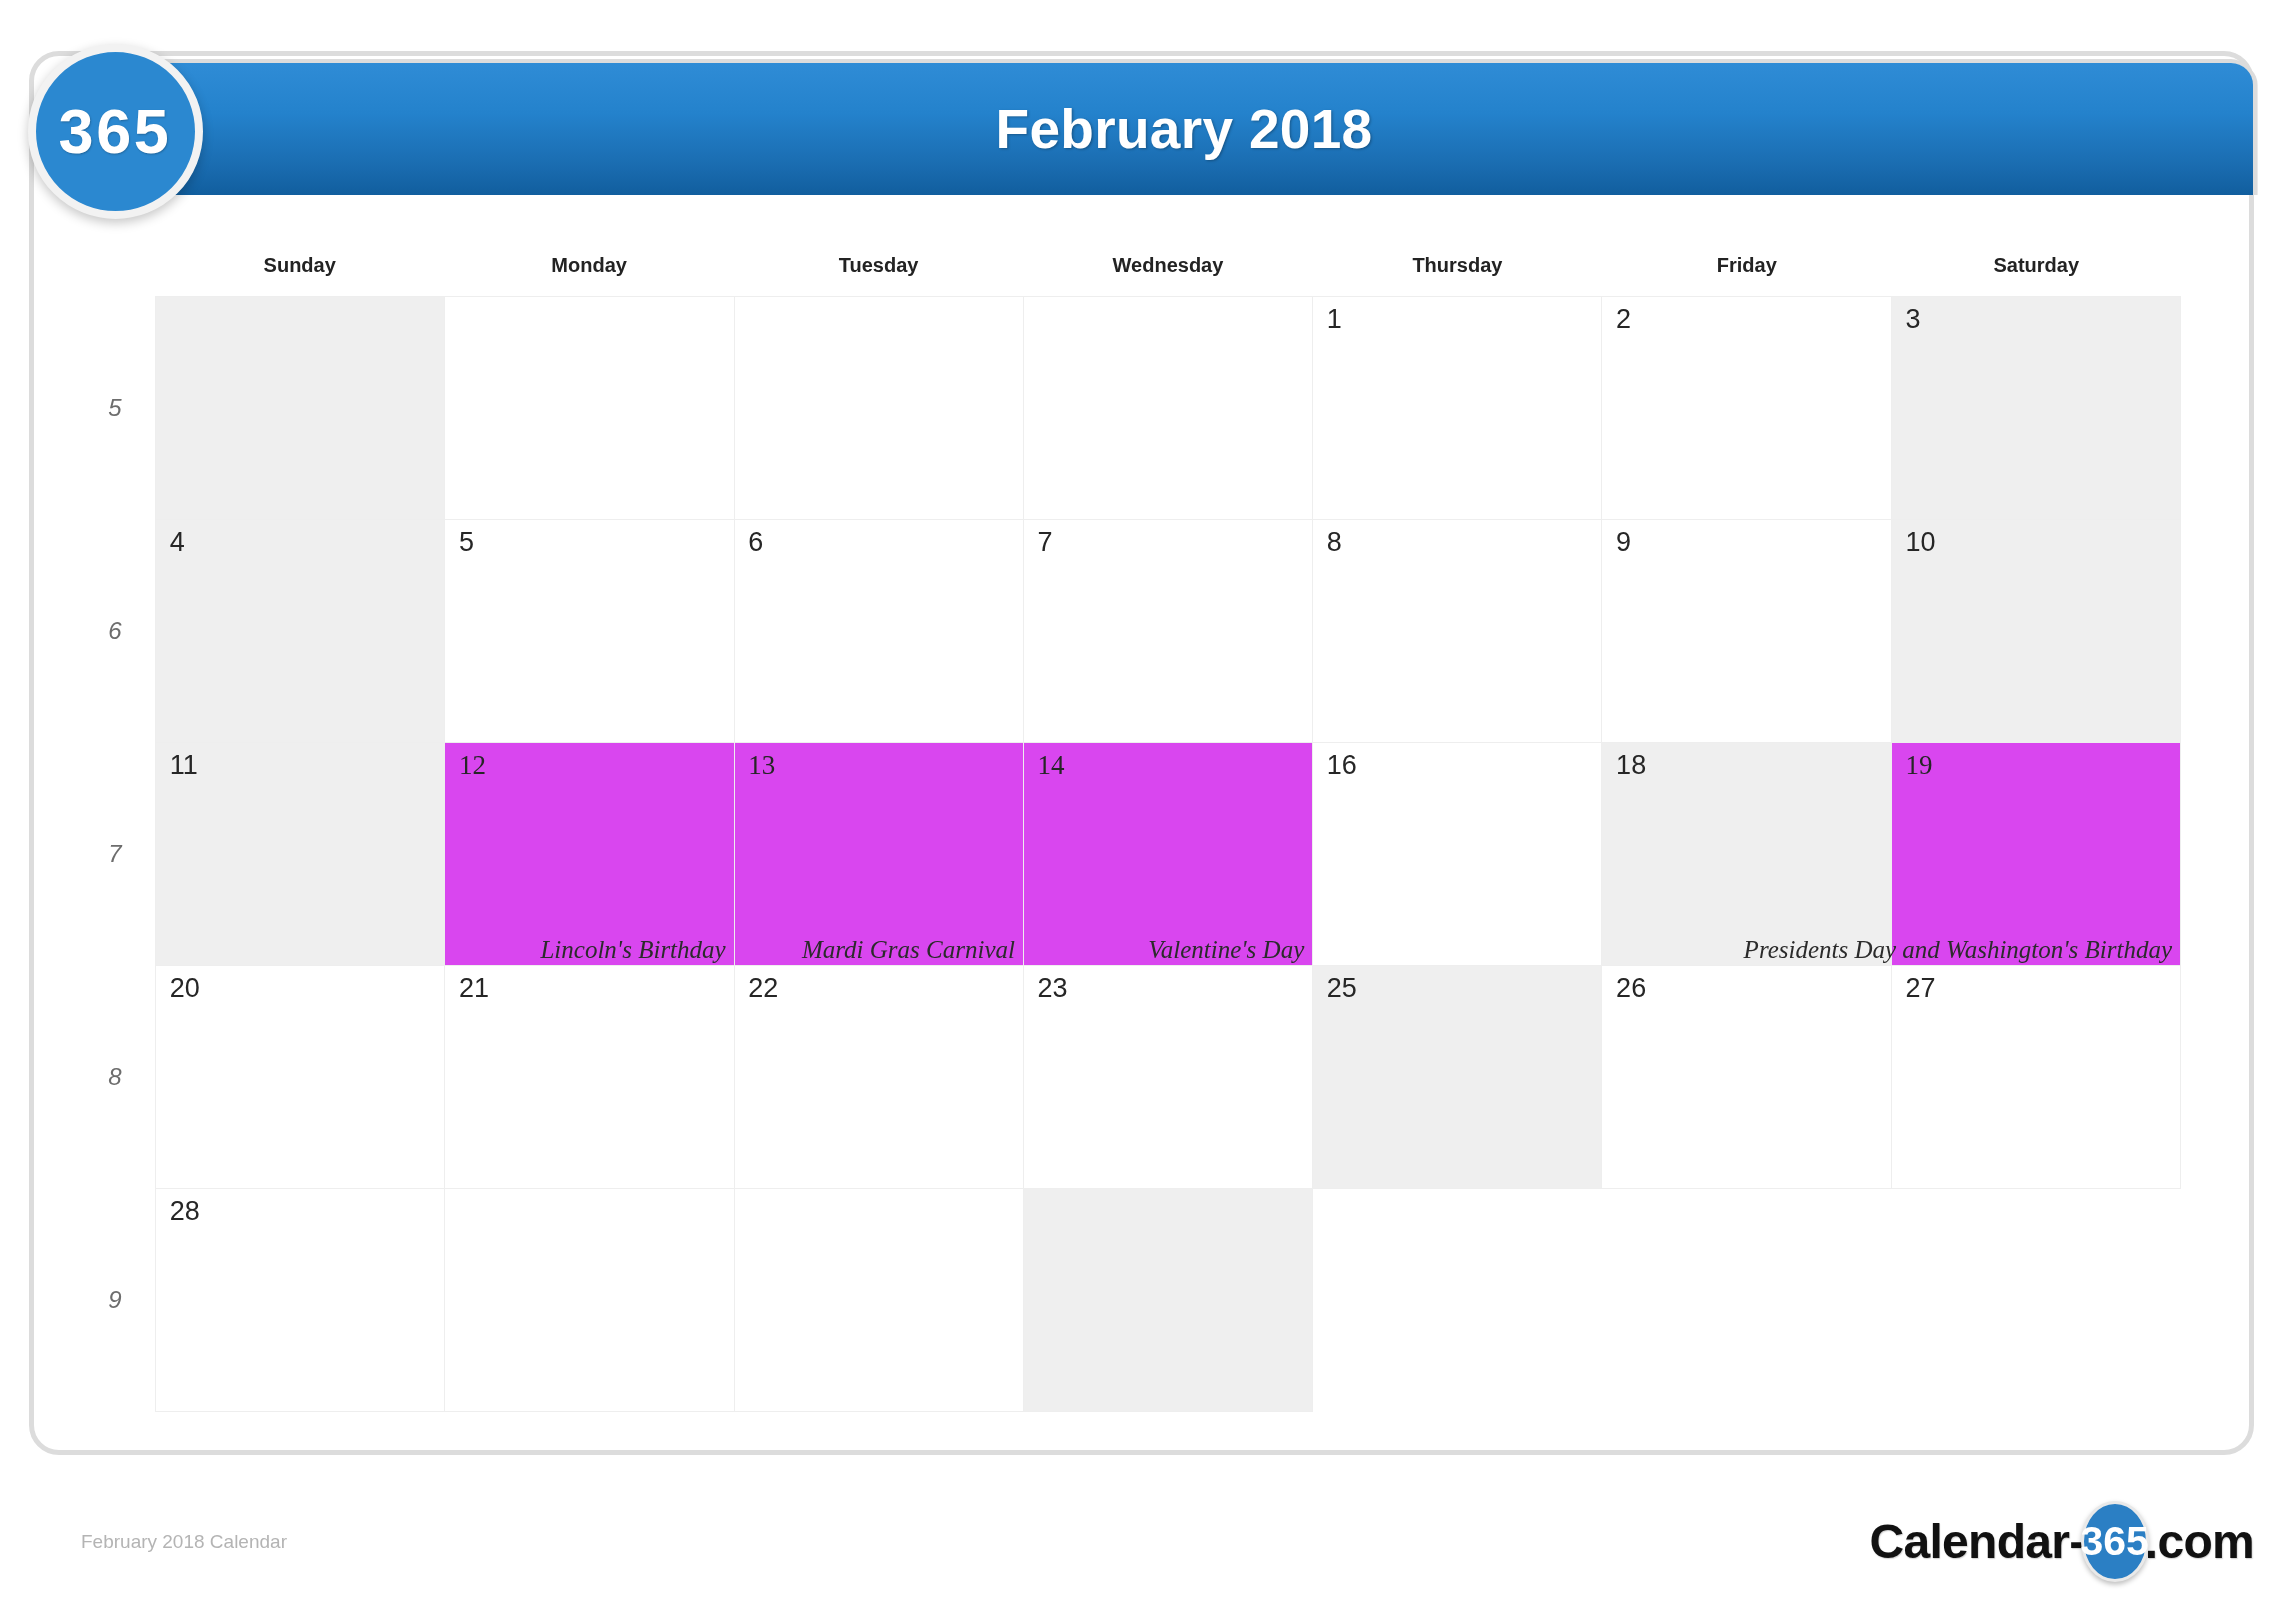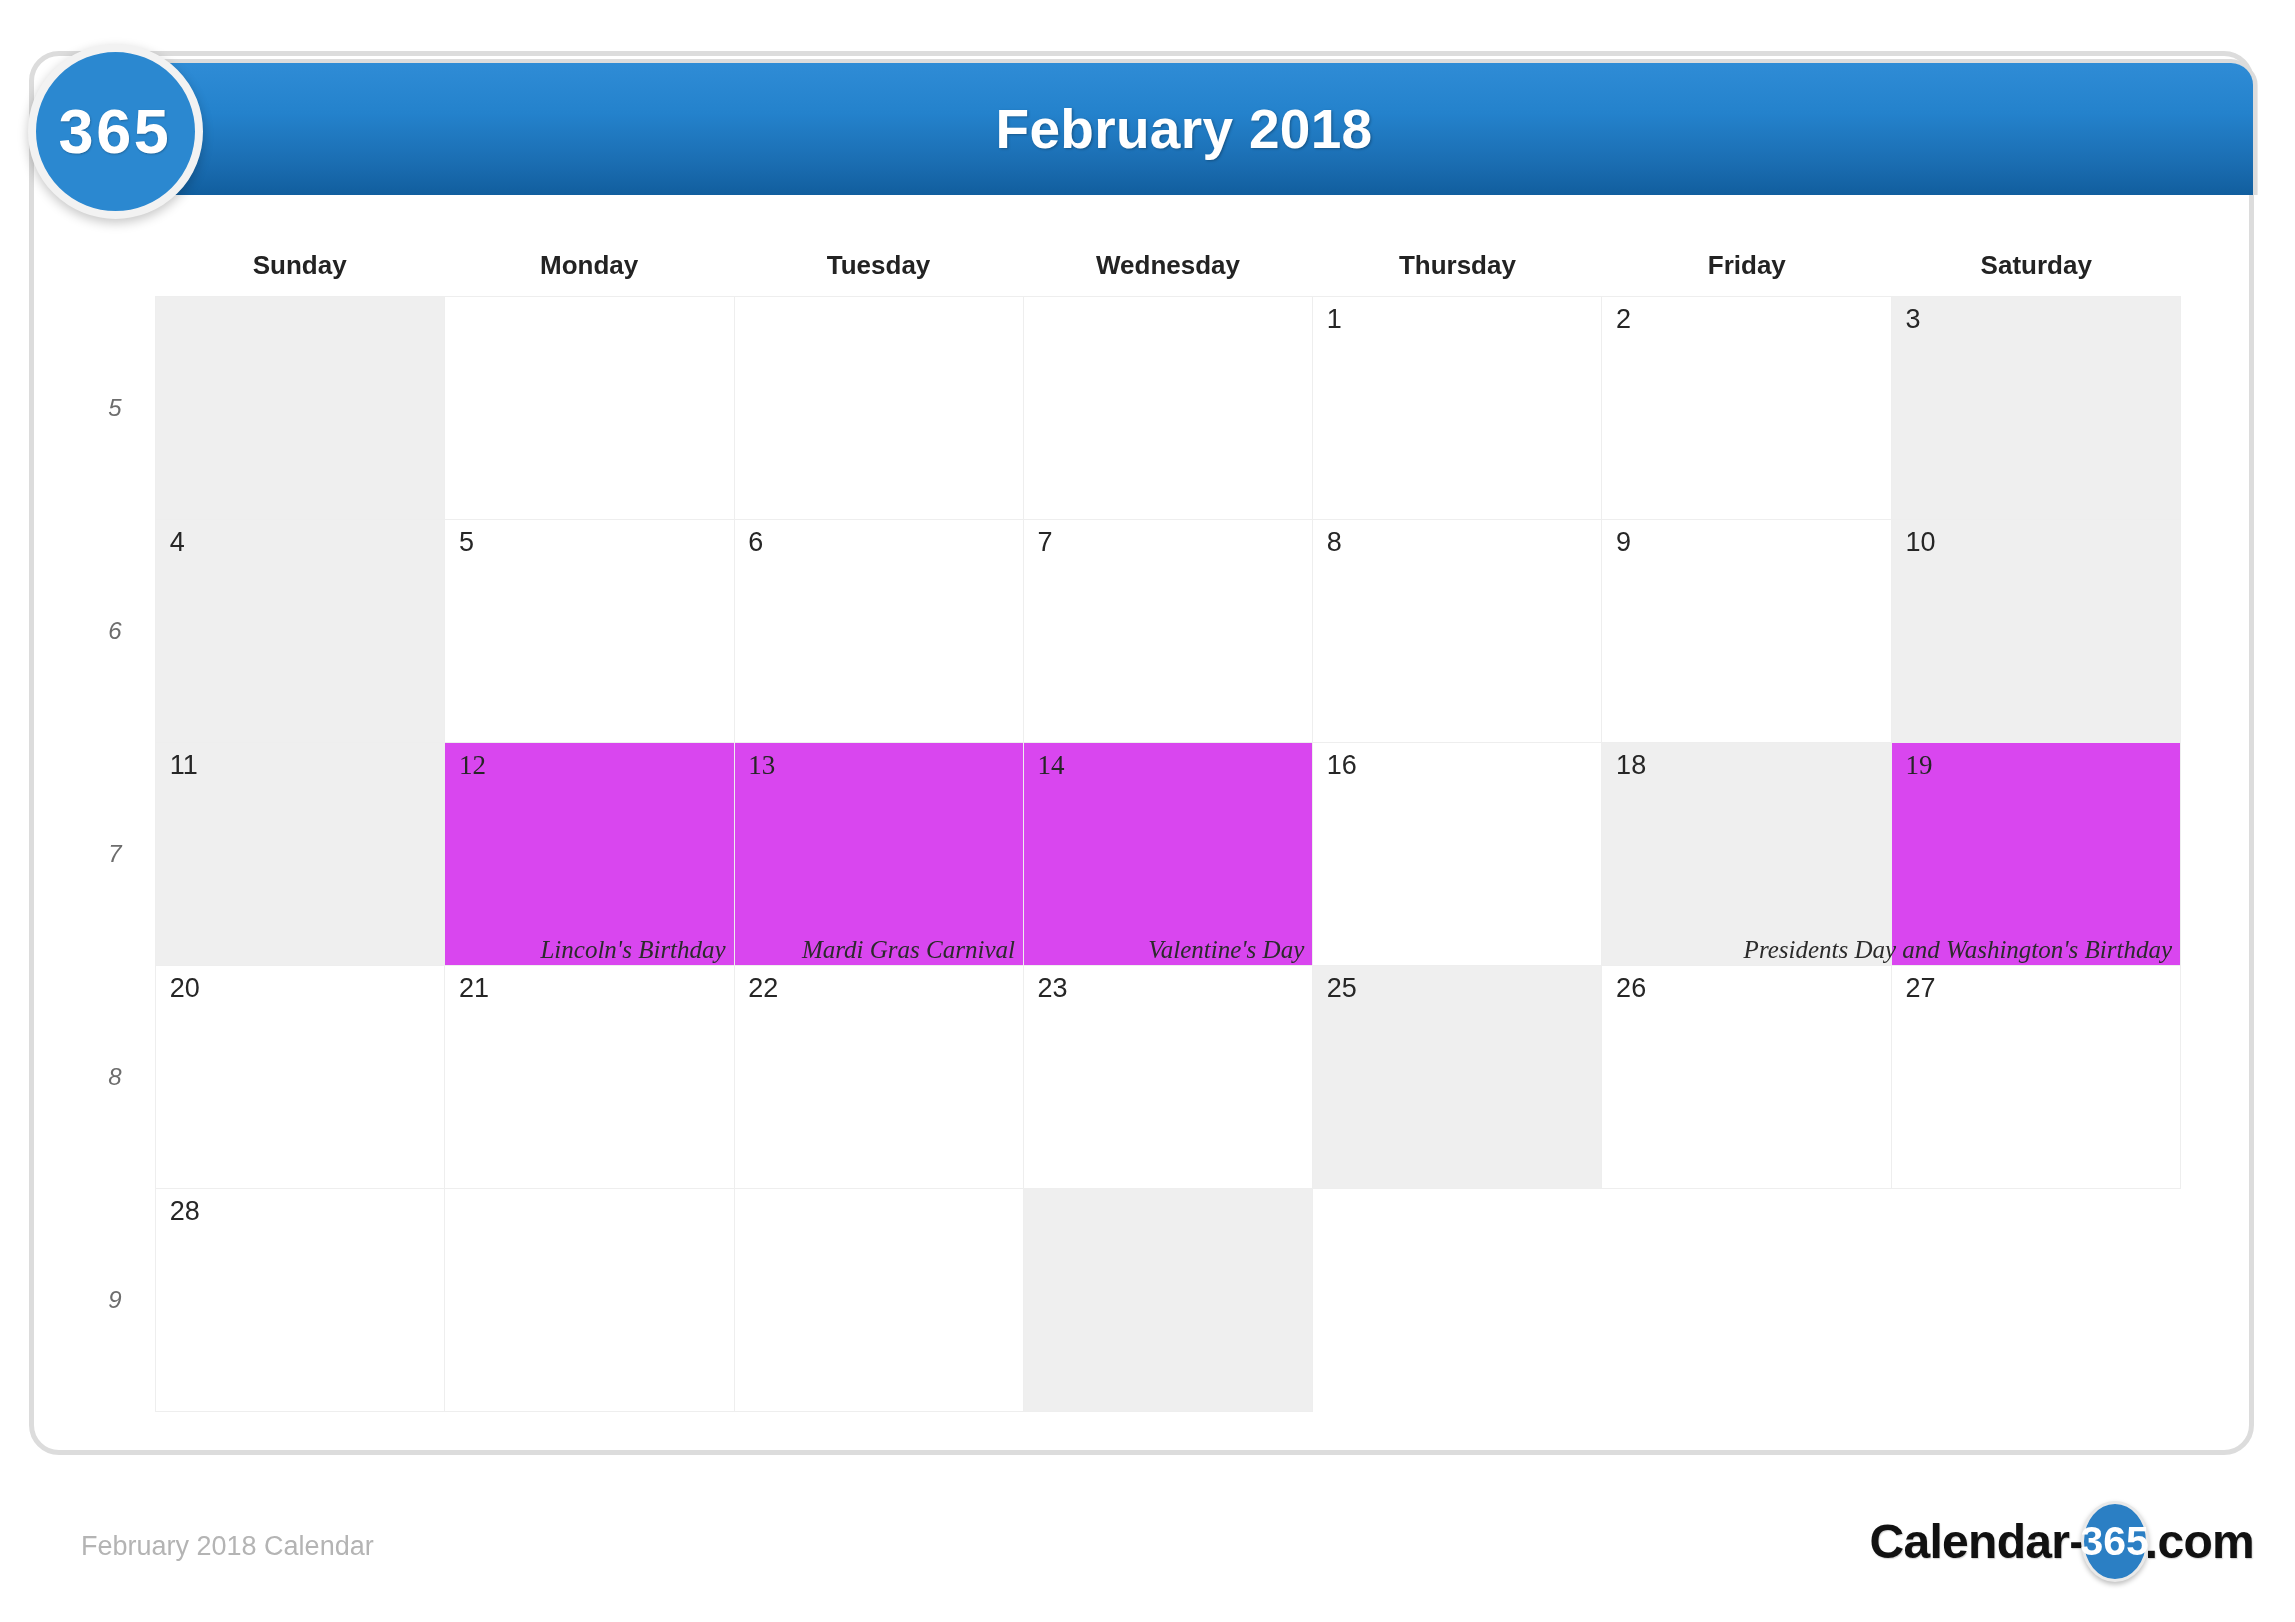--- a/index.html
+++ b/index.html
@@ -109,21 +109,21 @@
     left: 155px;
     top: 245px;
     width: 2026px;
     height: 47px;
     display: flex;
     z-index: 3;
   }
   .dow {
     flex: 1 1 0;
     text-align: center;
-    font-size: 26px;
+    font-size: 20px;
     font-weight: bold;
     color: #232323;
     line-height: 41px;
     font-family: "Liberation Sans", sans-serif;
   }
 
   
   .week-col {
     position: absolute;
     left: 79px;
@@ -186,21 +186,21 @@
     color: #2b2b2b;
     white-space: nowrap;
     line-height: 1.15;
   }
 
   
   .footer-label {
     position: absolute;
     left: 81px;
     top: 1531px;
-    font-size: 27px;
+    font-size: 19px;
     color: #b4b4b4;
   }
   .logo {
     position: absolute;
     right: 41px;
     top: 1510px;
     height: 63px;
     display: flex;
     align-items: center;
     font-size: 48px;

